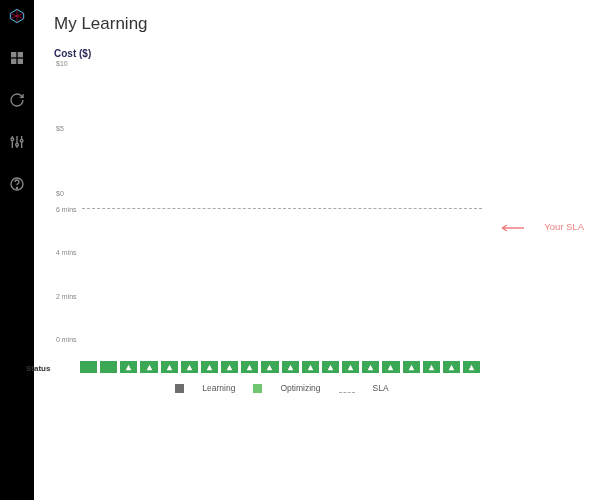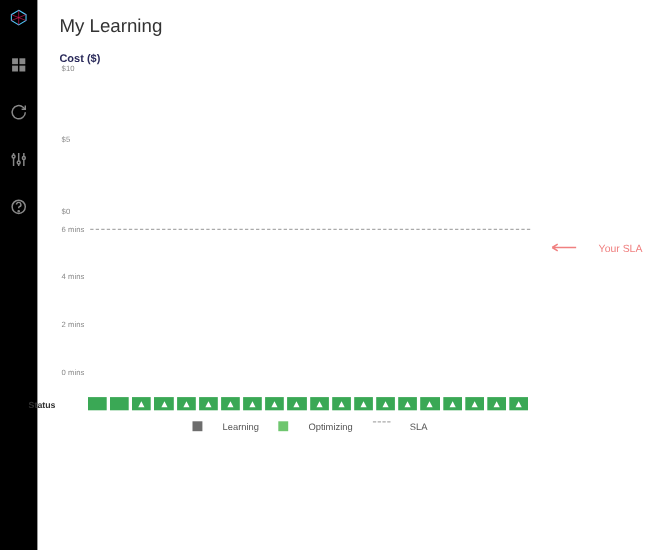--- a/index.html
+++ b/index.html
@@ -18,24 +18,24 @@
 .gray{background:#6d6d6d}
 .green{background:#6fc66f}
 .sla-line{position:absolute;left:0;right:0;border-top:1.5px dashed #aaa}
 .annot{position:absolute;right:2px;font-size:10.5px;color:#f08080;text-align:center;line-height:1.3}
 .arrow-path{stroke:#f08080;stroke-width:1.4;fill:none}
 .status-row{display:flex;align-items:center;gap:3px;margin-left:28px;width:400px;margin-top:6px}
 .status-lbl{font-size:8px;font-weight:600;color:#333;margin-right:2px;width:24px;margin-left:-28px}
 .status-box{flex:1;height:12px;background:#3aa855;display:flex;align-items:center;justify-content:center}
 .status-box svg{width:7px;height:7px}
 .legend{display:flex;gap:18px;justify-content:center;margin-left:28px;width:400px;margin-top:10px;font-size:8.5px;color:#555;align-items:center}
-.leg-item{display:flex;align-items:flex-start;gap:18px}
+.leg-item{display:flex;align-items:flex-end;gap:18px}
 .leg-sw{width:9px;height:9px}
 .leg-line{width:16px;border-top:1.5px dashed #aaa}
-.sla-arrow{position:absolute;font-size:9.5px;color:#f08080;display:flex;align-items:flex-start;gap:20px}
+.sla-arrow{position:absolute;font-size:9.5px;color:#f08080;display:flex;align-items:flex-end;gap:20px}
 </style>
 </head>
 <body>
 
 <div class="sidebar">
   <div><svg viewBox="0 0 24 24">
         <path d="M12 2 L22 8 L22 16 L12 22 L2 16 L2 8 Z" fill="none" stroke="#4fc3f7" stroke-width="1.5"></path>
         <path d="M12 2 L12 22 M2 8 L22 16 M22 8 L2 16" stroke="#e91e63" stroke-width="0.8" fill="none"></path>
       </svg></div>
   <div><svg viewBox="0 0 24 24" fill="#888">

